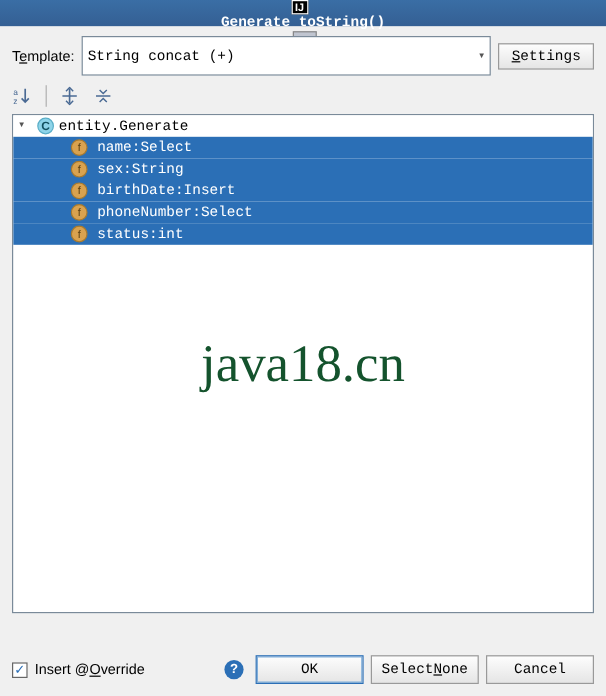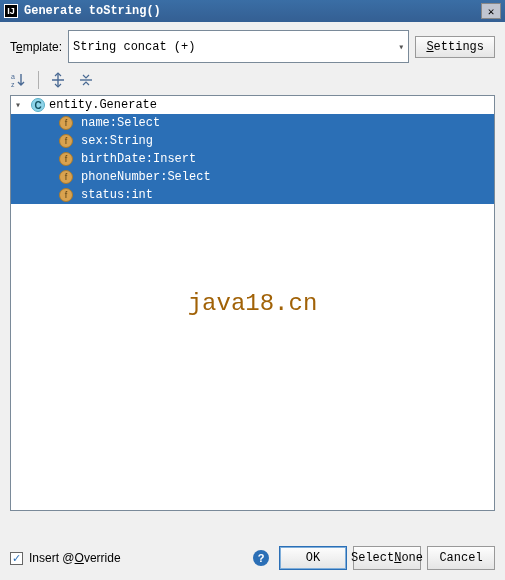--- a/index.html
+++ b/index.html
@@ -16,20 +16,21 @@
   .titlebar {
     height: 22px;
     background: linear-gradient(#3a6ea5, #345f93);
     color: #fff;
     display: flex;
     align-items: center;
     padding: 0 4px;
     font-weight: bold;
     font-family: "Courier New", monospace;
     font-size: 12px;
+    flex-direction: column;
   }
   .titlebar-icon {
     width: 14px; height: 14px;
     background: #000;
     border: 1px solid #fff;
     margin-right: 6px;
     display: flex; align-items: center; justify-content: center;
     color: #fff; font-size: 9px; font-weight: bold;
     font-family: sans-serif;
   }
@@ -139,23 +140,23 @@
     border:1px solid #a87a2e;
     display:flex;align-items:center;justify-content:center;
     font-size:9px; color:#5a3f12;
     margin-right: 8px;
     font-family: sans-serif;
   }
   .watermark {
     position: absolute;
     top: 50%; left: 50%;
     transform: translate(-50%, -50%);
-    font-size: 24px;
-    color: #a16207;
-    font-family: Liberation Mono, monospace;
+    font-size: 44px;
+    color: #14532d;
+    font-family: Liberation Serif, serif;
     pointer-events: none;
   }
   .bottom-bar {
     position: absolute;
     bottom: 10px;
     left: 10px;
     right: 10px;
     display: flex;
     align-items: center;
     gap: 6px;
@@ -169,21 +170,21 @@
     color:#2b6fb6;
   }
   .help-icon {
     width: 16px; height: 16px; border-radius:50%;
     background: #2b6fb6; color:#fff;
     display:flex;align-items:center;justify-content:center;
     font-size:11px; font-weight:bold;
     margin: 0 4px;
   }
   .btn-footer {
-    width: 68px; height: 24px;
+    width: 90px; height: 24px;
     border: 1px solid #999;
     background: linear-gradient(#fdfdfd,#e5e5e5);
     display:flex;align-items:center;justify-content:center;
     font-family: "Courier New", monospace;
     font-size: 12px;
   }
   .btn-default { border: 1px solid #2b6fb6; box-shadow: 0 0 0 1px #7faeda inset; }
   .b-spacer { flex:1; }
 </style>
 </head>

